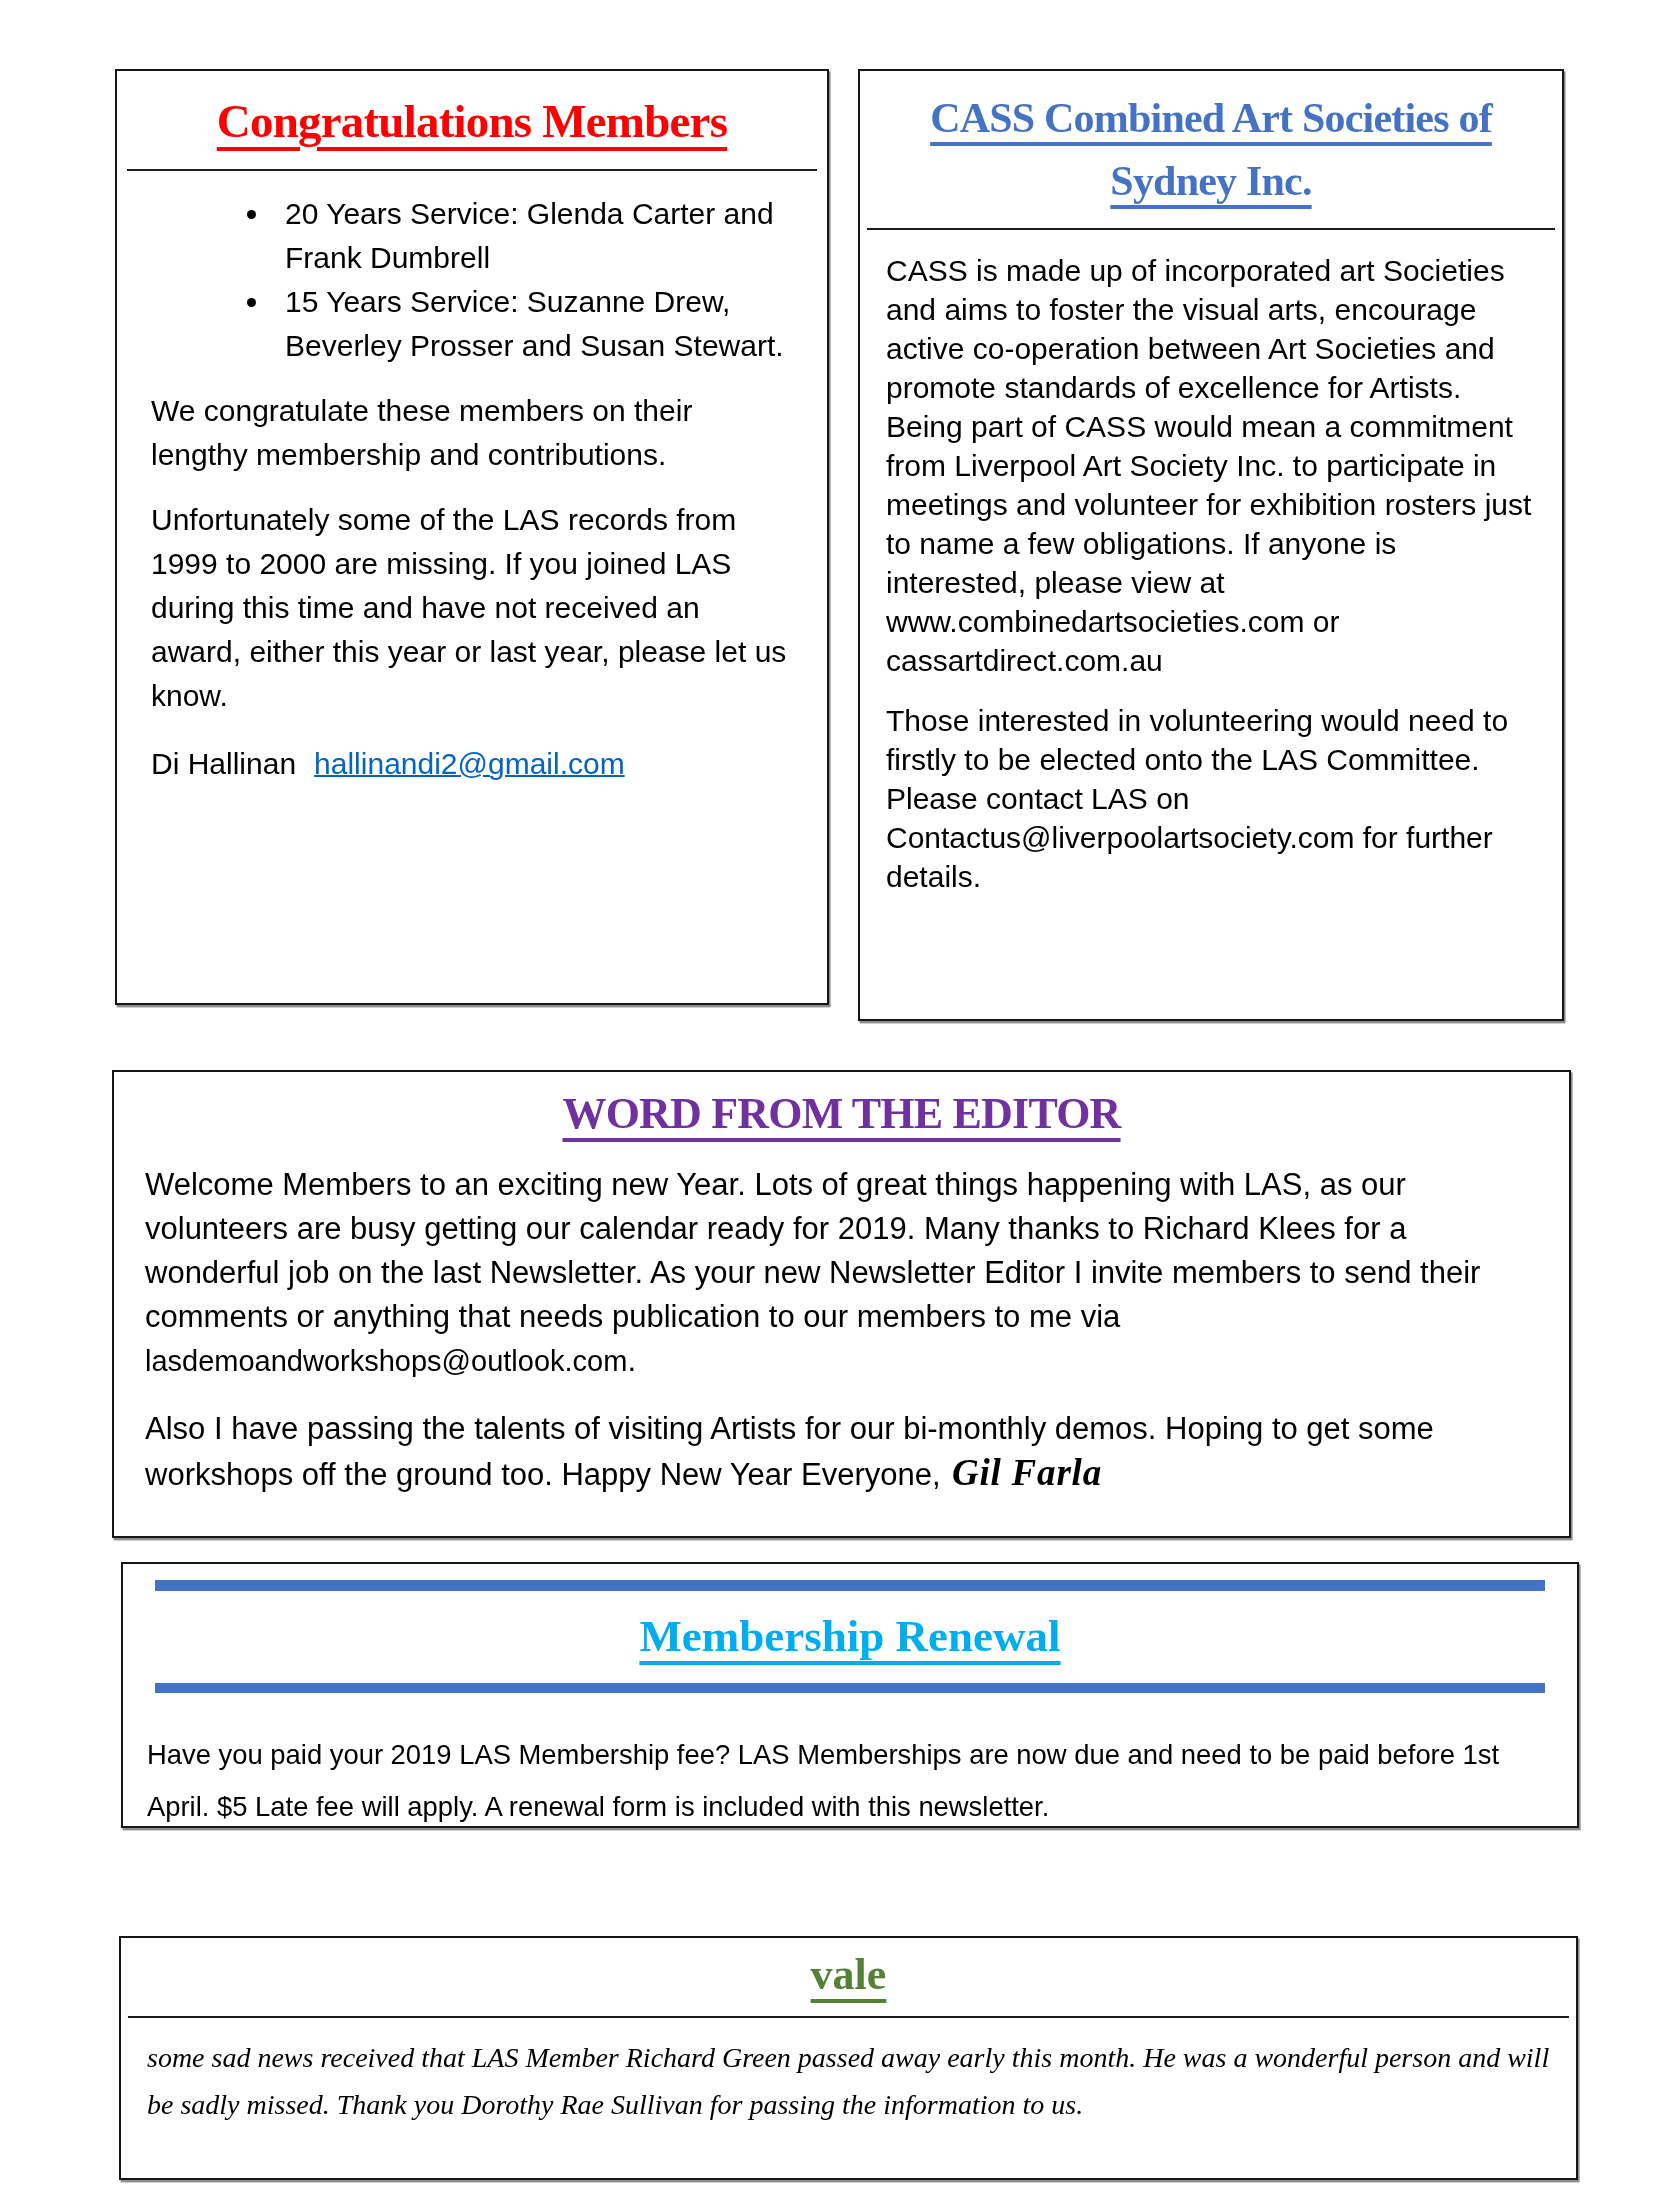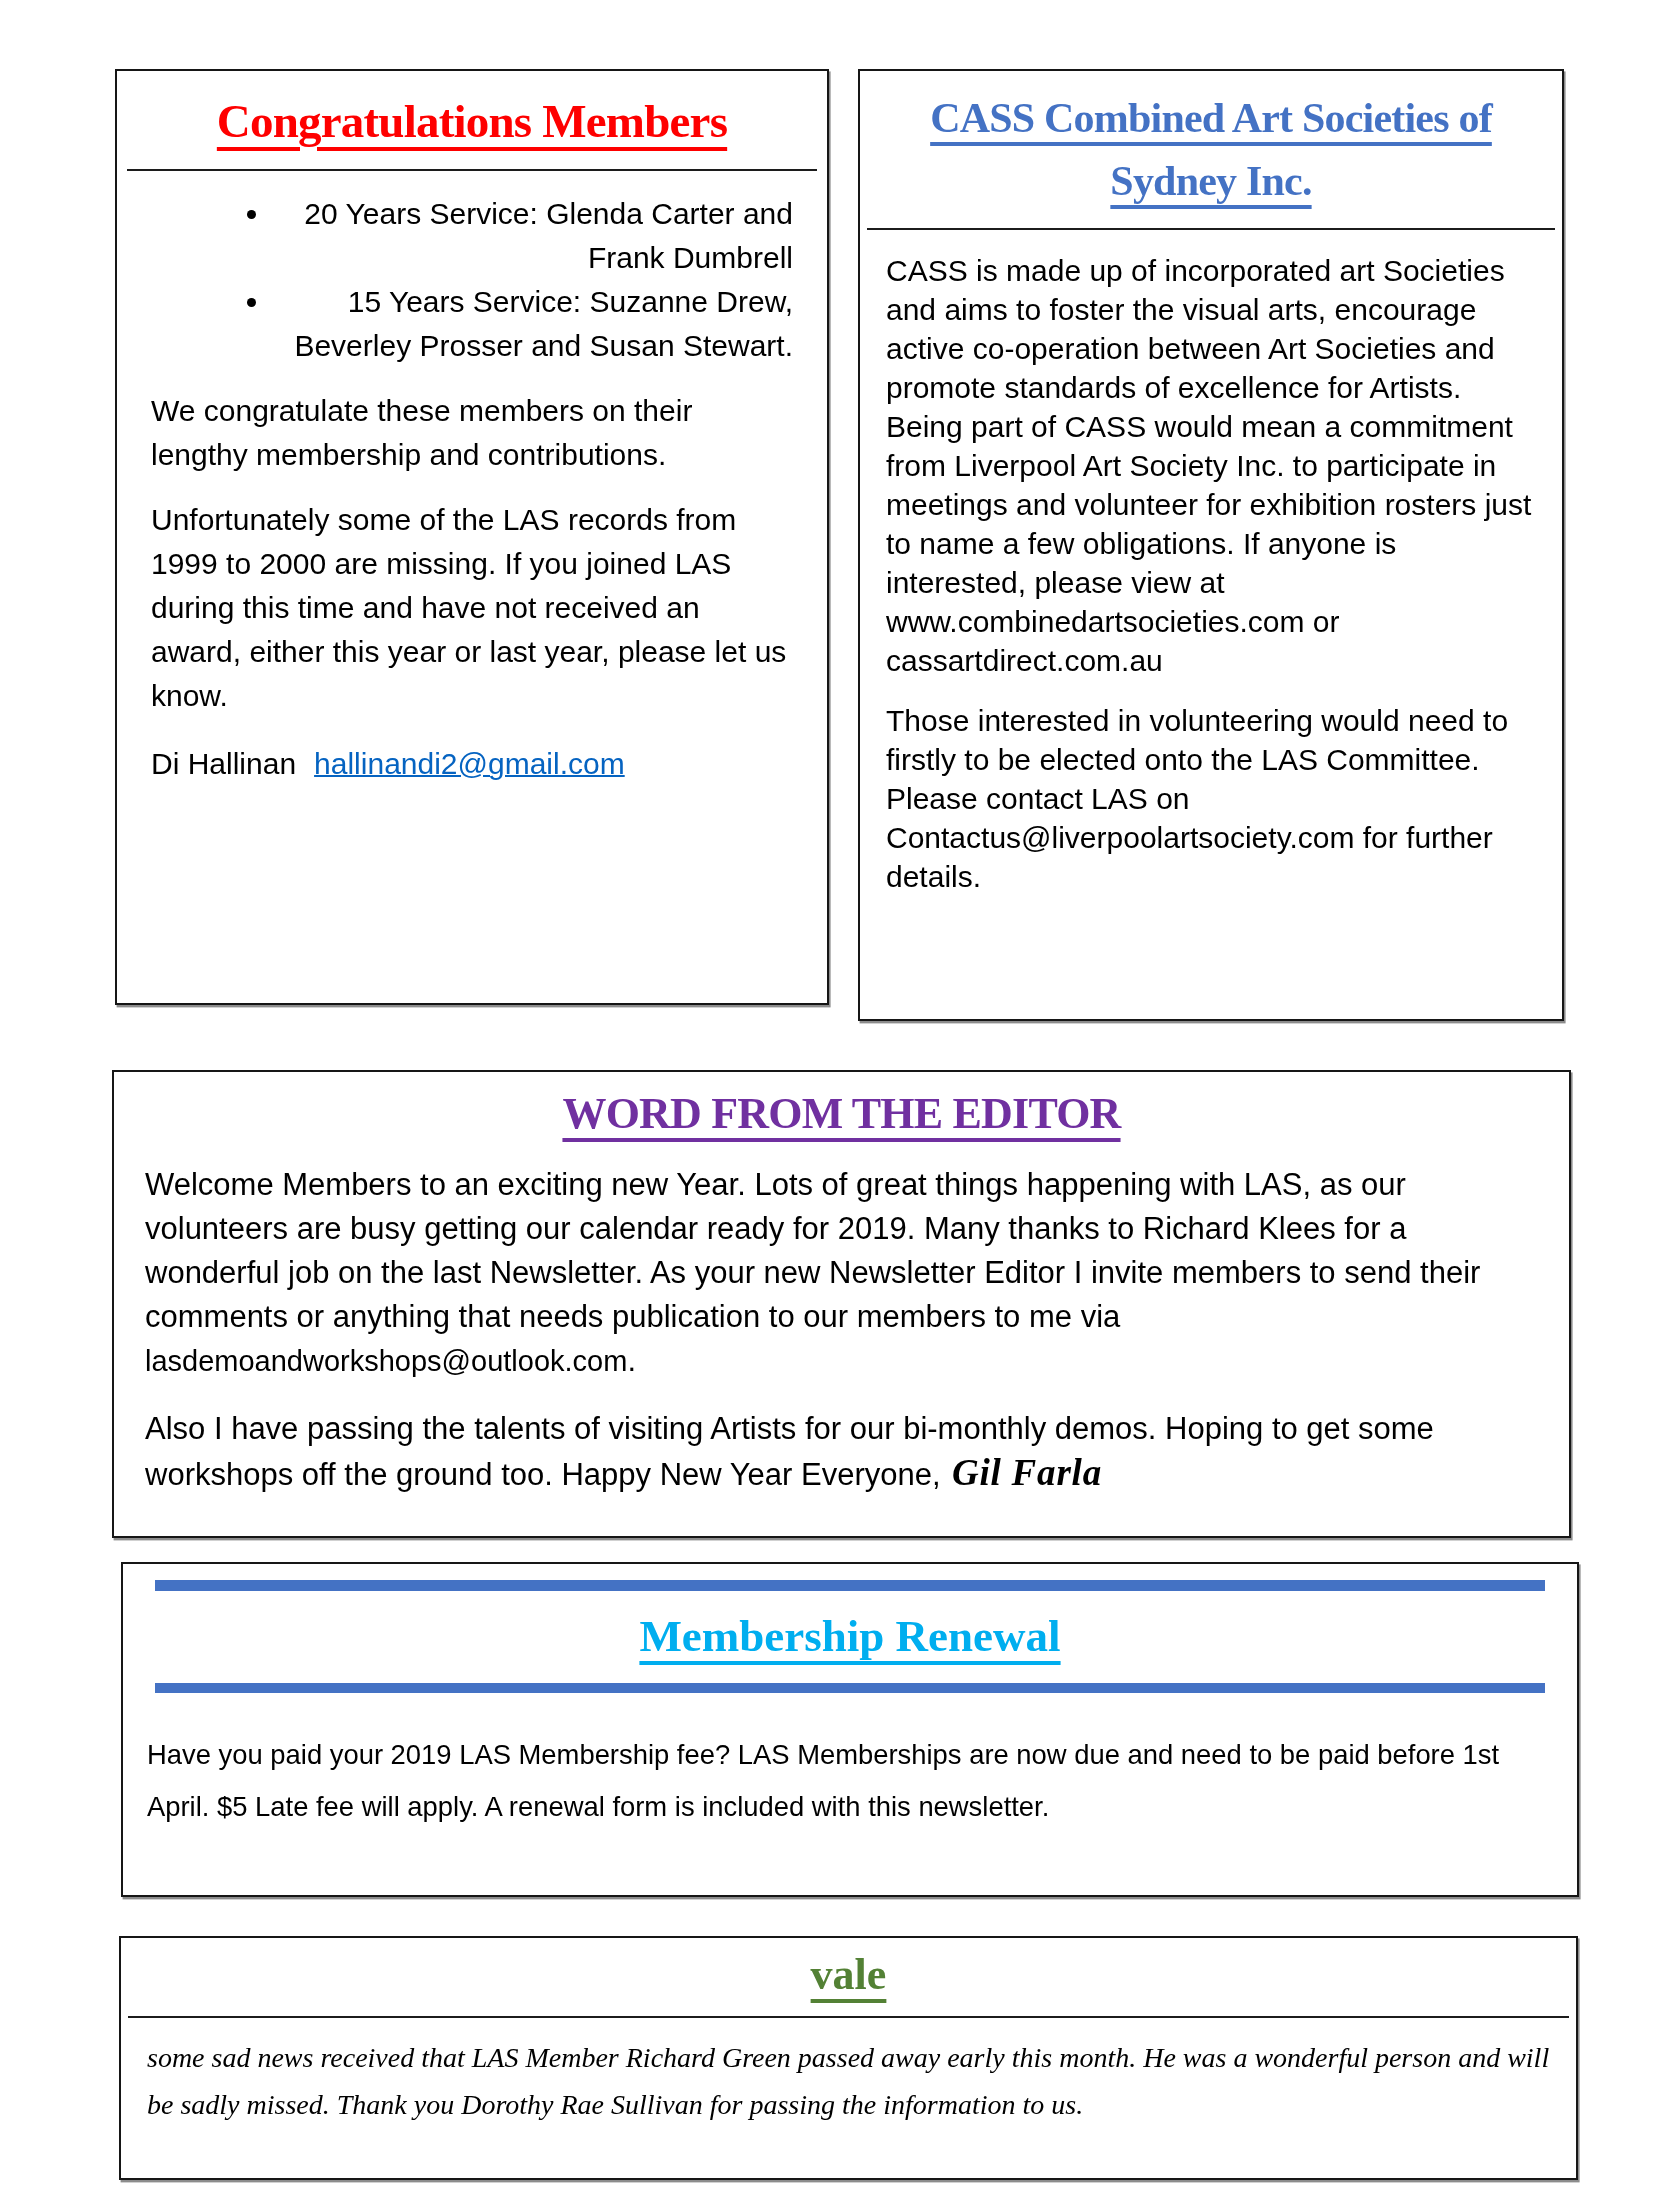--- a/index.html
+++ b/index.html
@@ -25,41 +25,41 @@
   }
   .rule {
     border:none; border-top:2.4px solid #1c1c1c;
     margin:21px -24px 0 -24px;
   }
   
   #box-congrats { left:115px; top:69px; width:714px; height:936px; padding:16px 34px; }
   #box-congrats .heading { font-size:47px; color:#fe0000; margin-top:6.5px; }
   #box-congrats .body { font-size:30px; line-height:44px; }
   #box-congrats p { margin:21px 0 0 0; }
-  #box-congrats ul { margin:21px 0 12px 0; padding-left:121px;text-align:right; }
+  #box-congrats ul { margin:21px 0 12px 0; padding-left:121px; }
   #box-congrats li { padding-left:13px; margin:0; }
   
   #box-cass { left:858px; top:69px; width:706px; height:952px; padding:13px 26px; }
   #box-cass .heading { font-size:42px; color:#4472c4; line-height:1.5; margin-top:3.2px; }
   #box-cass .rule { margin:14.5px -19.4px 0 -19.4px; }
   #box-cass .body { font-size:30px; line-height:39px; }
   #box-cass p { margin:21px 0 0 0; }
   
   #box-editor { left:112px; top:1070px; width:1459px; height:468px; padding:11.3px 31px; }
   #box-editor .heading { font-size:44px; color:#7030a0; margin-top:4.8px; }
   #box-editor .body { font-size:31px; line-height:44px; }
   #box-editor p { margin:24px 0 0 0; }
   .email-plain { font-size:29px; }
   .signature {
     font-family:"Liberation Serif", cursive;
     font-style:italic; font-weight:bold; font-size:37px;
     margin-left:11.3px; letter-spacing:0.8px;
   }
   
-  #box-membership { left:121px; top:1562px; width:1458px; height:335px; padding:11.3px 24px; }
+  #box-membership { left:121px; top:1562px; width:1458px; height:266px; padding:11.3px 24px; }
   .blue-bar { height:10.5px; background:#4472c4; margin:4.8px 8px 0 8px; }
   #box-membership .heading { font-size:45px; color:#00aeef; letter-spacing:0; margin-top:19.4px; }
   #box-membership .bar-under { margin-top:21px; }
   #box-membership .body { font-size:27.4px; line-height:52px; margin-top:36px; }
   
   #box-vale { left:119px; top:1936px; width:1459px; height:244px; padding:9.7px 26px; }
   #box-vale .heading { font-size:44px; color:#538135; letter-spacing:0; margin-top:1.6px; }
   #box-vale .rule { margin:16px -19.4px 0 -19.4px; }
   #box-vale .body { font-style:italic; font-size:28px; line-height:47px; margin-top:16px;font-family:Liberation Serif, serif; }
   

